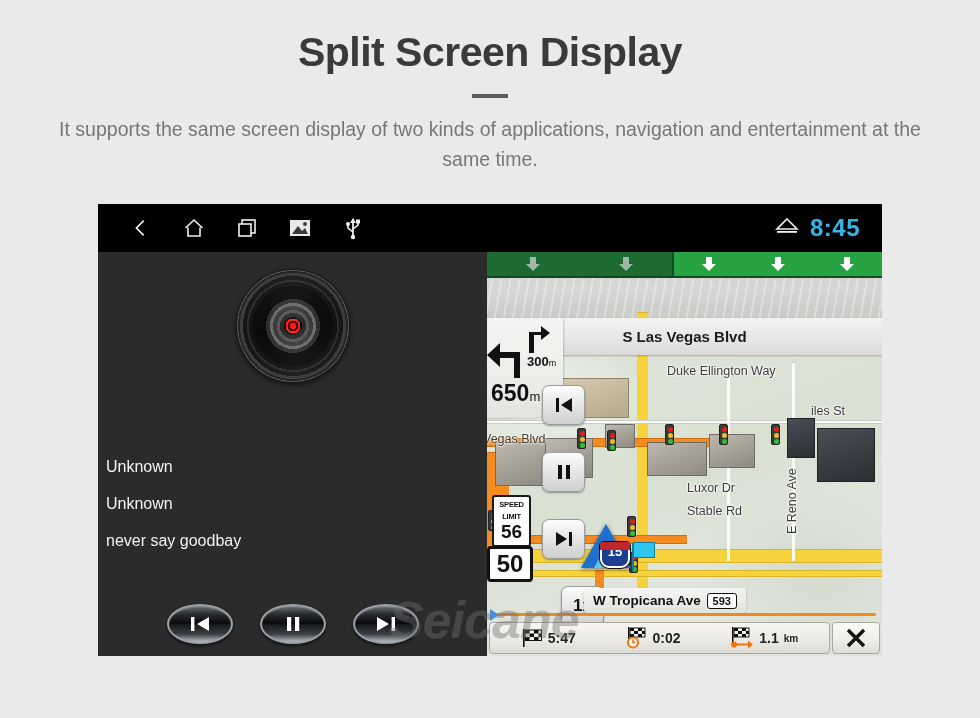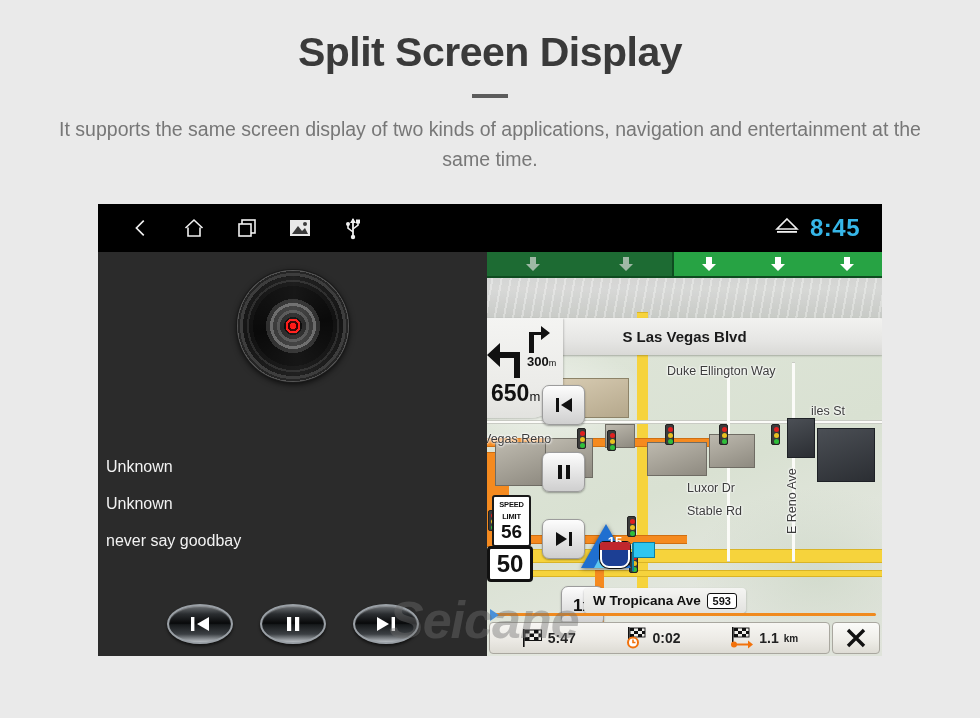--- a/index.html
+++ b/index.html
@@ -187,21 +187,21 @@
     display: flex; align-items: center; justify-content: center;
     font-size: 24px; font-weight: bold; color: #111;
   }
 
   
   .shield {
     position: absolute; left: 113px; top: 290px; width: 30px; height: 26px;
     background: #1c3f94; border: 2px solid #fff; border-radius: 4px 4px 9px 9px;
     color: #fff; font-size: 13px; font-weight: bold;
     display: flex; align-items: flex-end; justify-content: center;
-    padding-bottom: 17px; box-shadow: 0 0 0 1px #111;
+    padding-bottom: 7px; box-shadow: 0 0 0 1px #111;
   }
   .shield::before {
     content:""; position:absolute; left:-2px; top:-2px; right:-2px; height:8px;
     background:#c0272d; border-radius:3px 3px 0 0;
   }
   
   .rshield {
     display: inline-flex; align-items: center; justify-content: center;
     min-width: 30px; height: 16px; margin-left: 6px; padding: 0 3px;
     border: 1.5px solid #111; border-radius: 3px; background: #fff;
@@ -436,21 +436,21 @@
         <i></i>
         <i></i>
         <i></i>
       </div>
     <div class="tlight" style="left:104px;top:336px;">
         <i></i>
         <i></i>
         <i></i>
       </div>
 
-    <div class="map-label" style="left:-4px;top:180px;">Vegas Reno</div>
+    <div class="map-label" style="left:-4px;top:180px;">Vegas Blvd</div>
     <div class="map-label" style="left:168px;top:84px;font-weight:bold;">Koval Ln</div>
     <div class="map-label" style="left:180px;top:112px;">Duke Ellington Way</div>
     <div class="map-label" style="left:324px;top:152px;">iles St</div>
     <div class="map-label" style="left:200px;top:229px;">Luxor Dr</div>
     <div class="map-label" style="left:200px;top:252px;">Stable Rd</div>
     <div class="map-label vert" style="left:298px;top:282px;">E Reno Ave</div>
 
     <div class="nav-arrow"></div>
     <div class="flagpin"></div>
 

